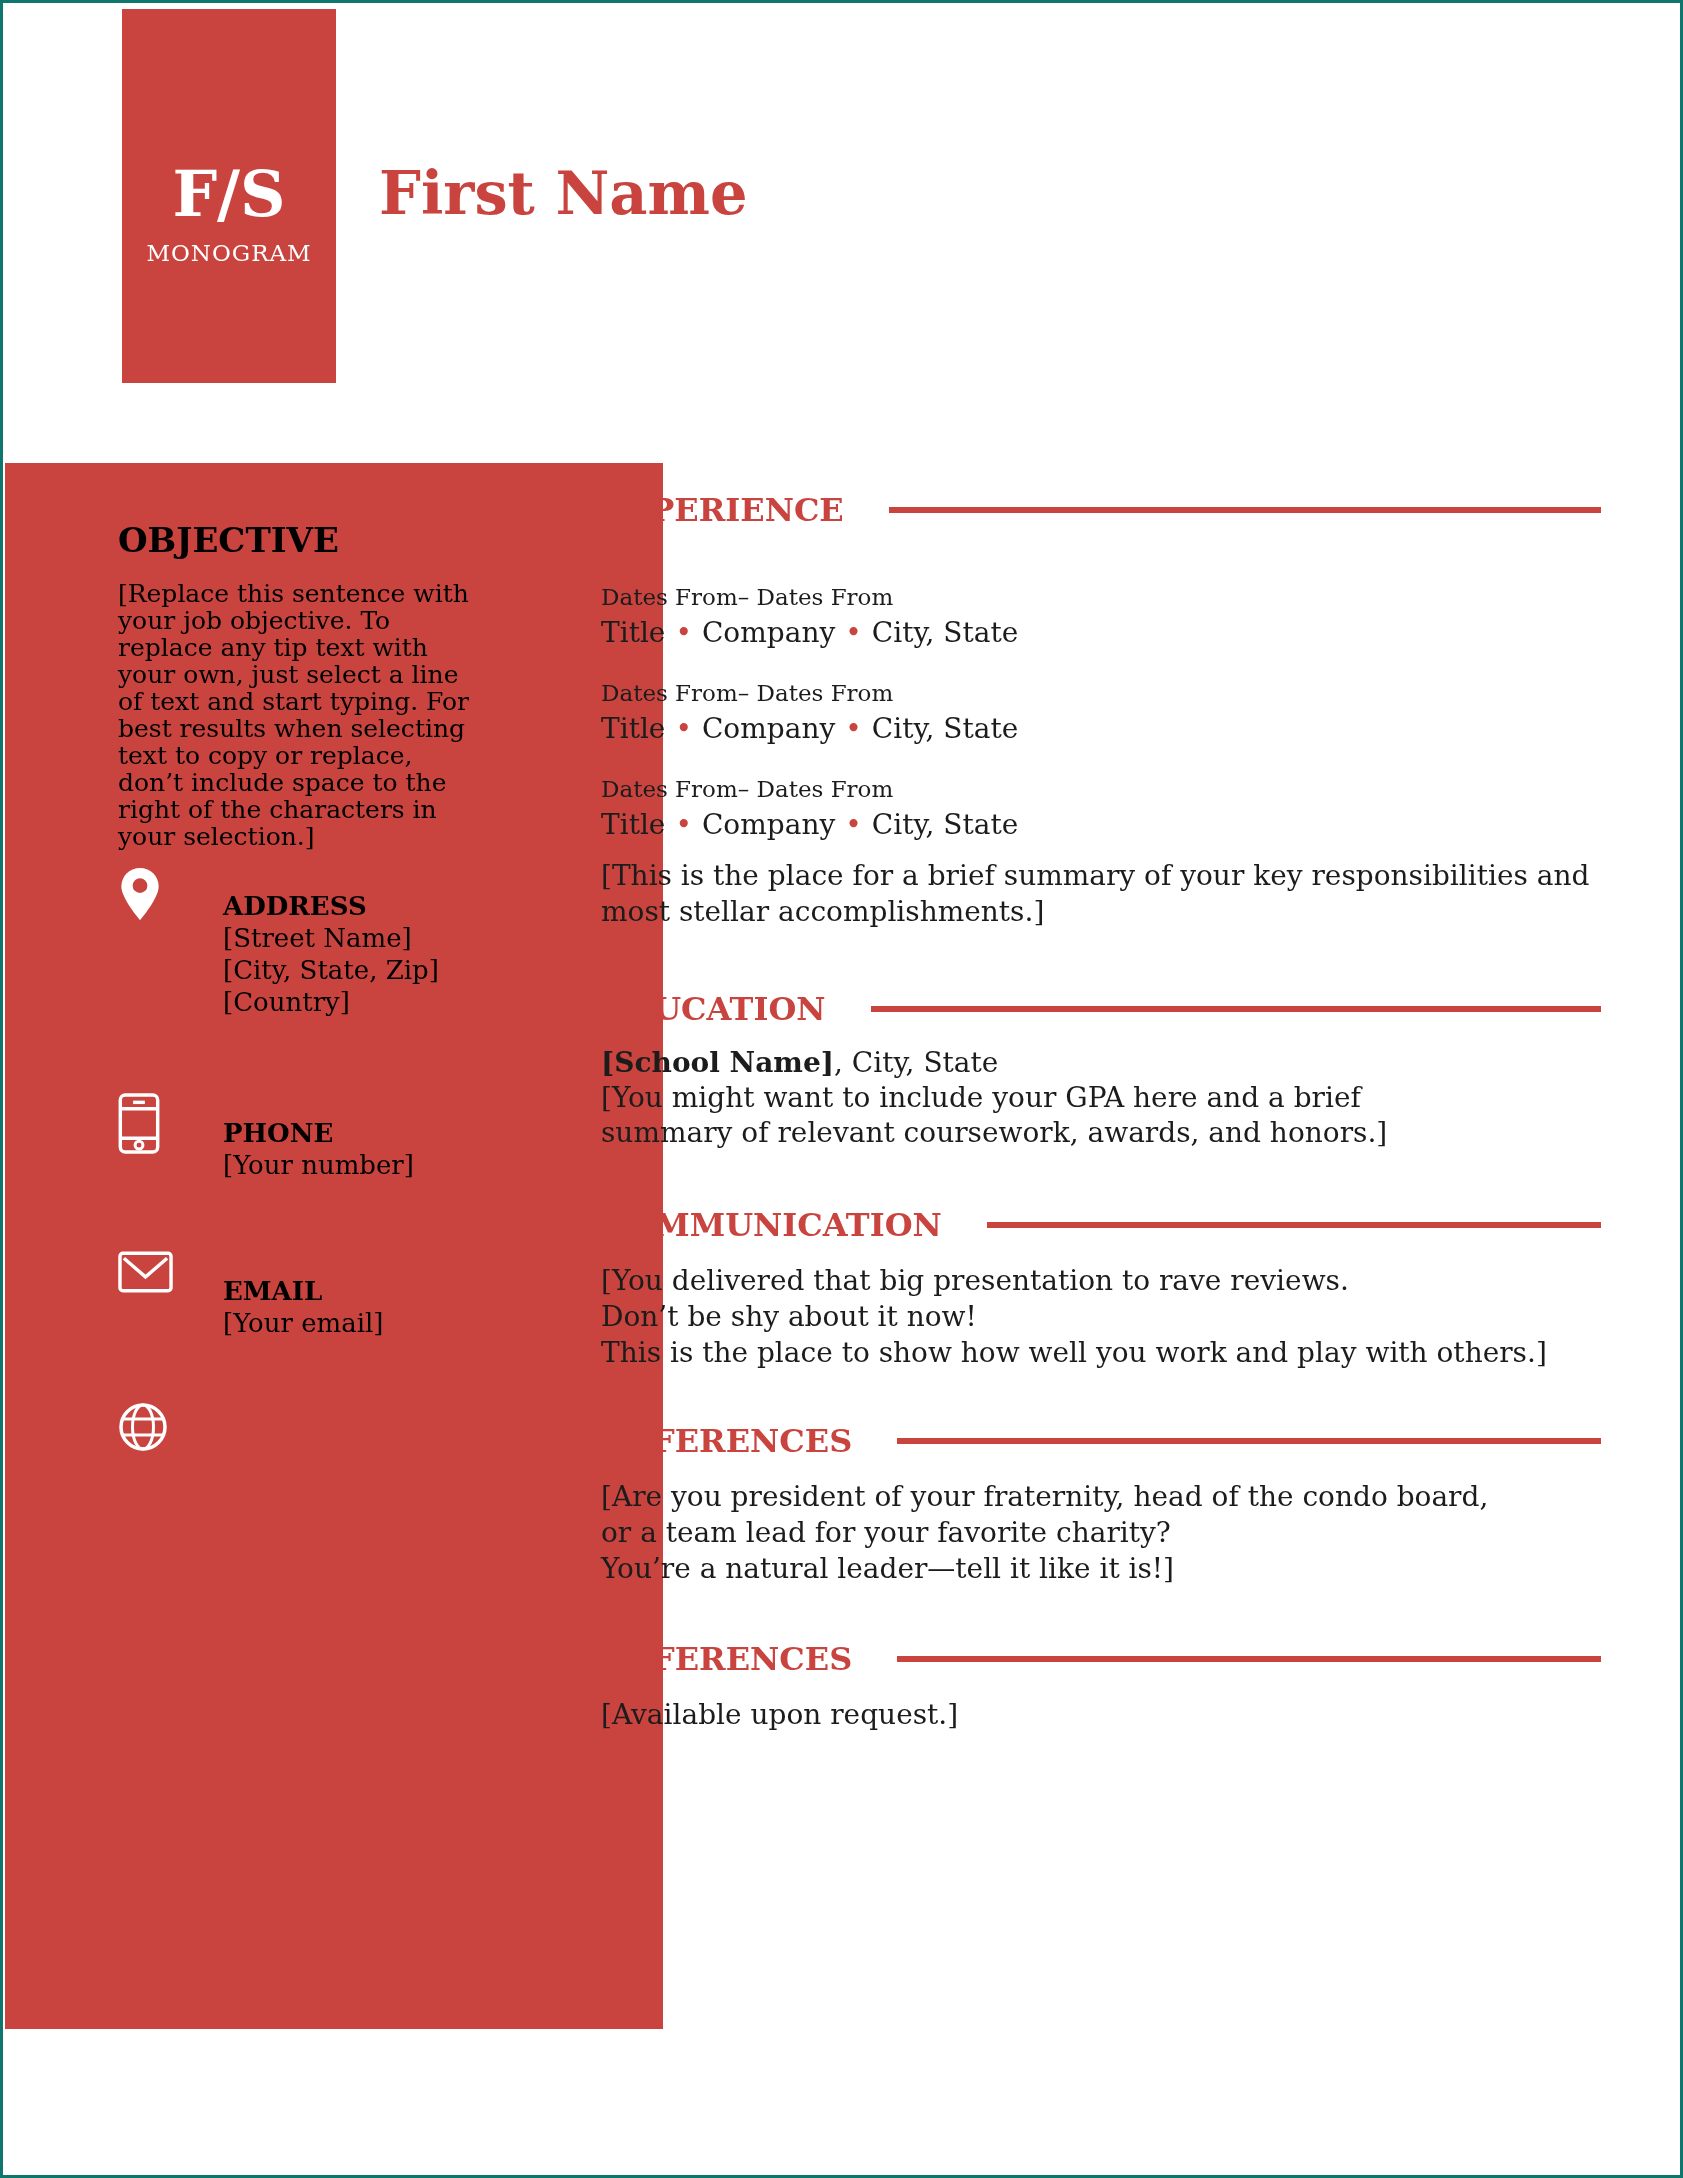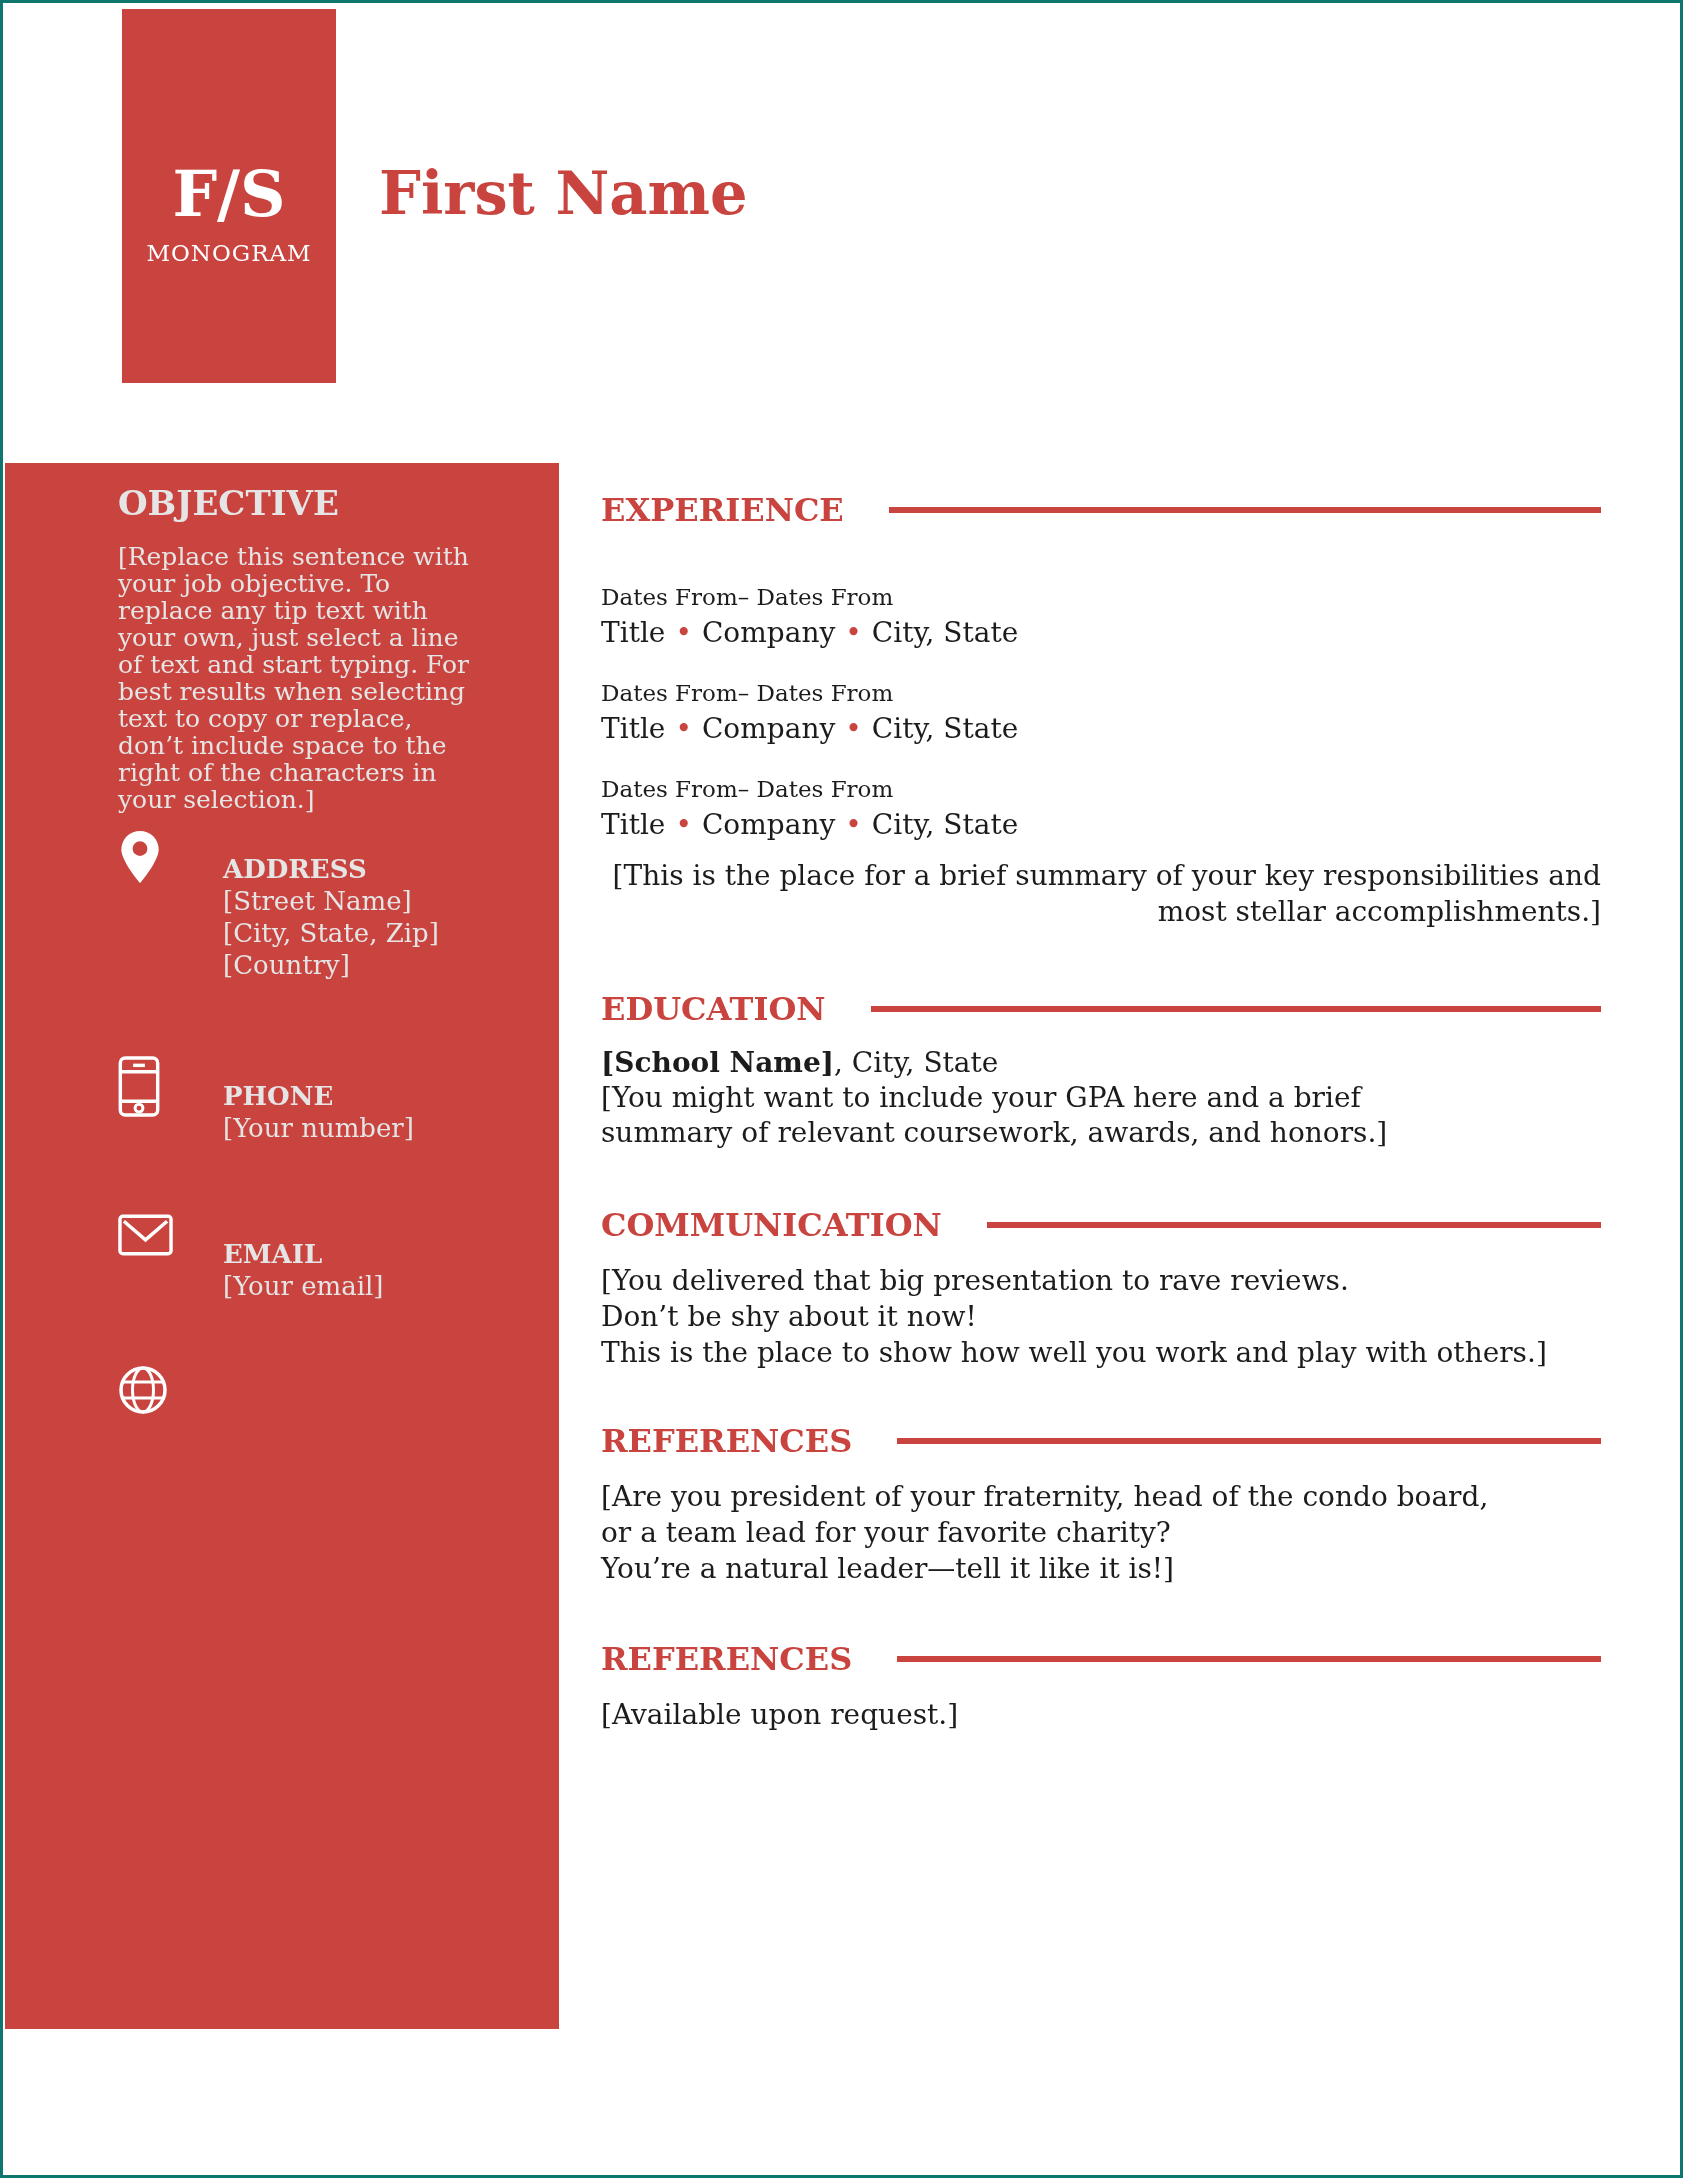--- a/index.html
+++ b/index.html
@@ -45,24 +45,24 @@
     font-size: 59px;
     font-weight: bold;
     line-height: 57px;
     color: #C9443F;
   }
 
   
   .sidebar {
     position: absolute;
     left: 2px; top: 460px;
-    width: 554px; height: 1566px;
+    width: 658px; height: 1566px;
     background: #C9443F;
-    color: #e5e5e5;
-    padding: 20px 40px 0 113px;
+    color: #000000;
+    padding: 57px 40px 0 113px;
   }
   .sidebar h2 {
     font-size: 34px;
     font-weight: bold;
     line-height: 40px;
   }
   .objective-body {
     margin-top: 20px;
     font-size: 25px;
     line-height: 27px;
@@ -124,21 +124,21 @@
     line-height: 42px;
   }
   .bullet {
     color: #C9443F;
     margin: 0 10px;
   }
   .body {
     font-size: 28px;
     line-height: 36px;
   }
-  .exp-summary { margin-top: 12px; text-align: right; }
+  .exp-summary { margin-top: 12px; }
   .sec-education     { margin-top: 57px; }
   .sec-communication { margin-top: 53px; }
   .sec-leadership    { margin-top: 48px; }
   .sec-references    { margin-top: 50px; }
   .school-block { margin-top: 14px; line-height: 35px; }
   .school-bold { font-weight: bold; }
   .sec-body { margin-top: 16px; }
 
   svg { display: block; }
 </style>

